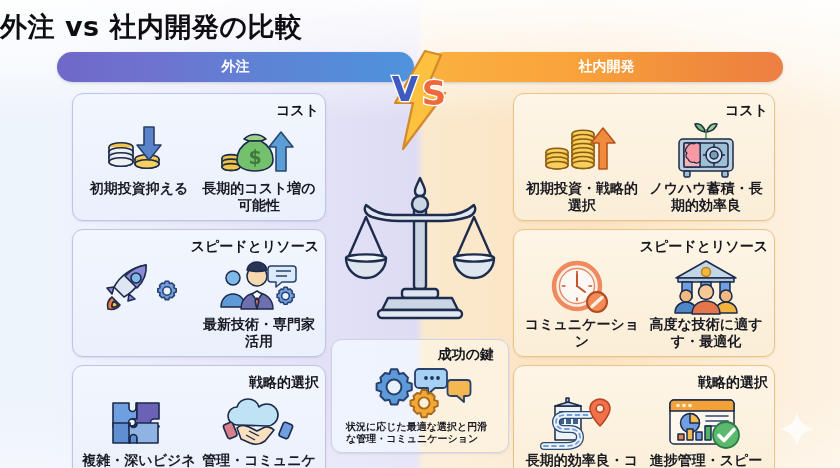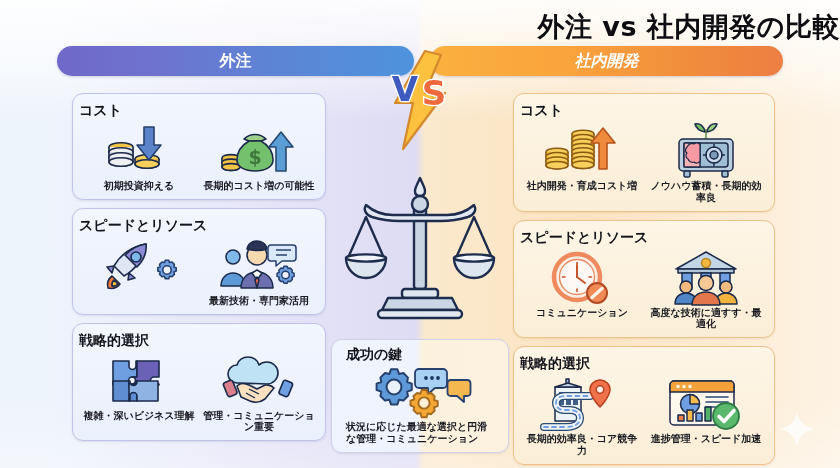--- a/index.html
+++ b/index.html
@@ -31,35 +31,35 @@
   }
   #wash-bottom {
     position: absolute; left: 0; bottom: 0; width: 840px; height: 70px;
     background: linear-gradient(0deg, rgba(255,255,255,.30) 0%, rgba(255,255,255,0) 100%);
     pointer-events: none;
   }
 
   
   #title {
     position: absolute; left: 0; top: 9px; width: 840px;
-    text-align: right;
+    text-align: left;
     font-size: 27px; font-weight: bold; color: #0d0d12;
     letter-spacing: .5px;
   }
 
   
   .pill {
-    position: absolute; top: 46px; height: 30px;
+    position: absolute; top: 52px; height: 30px;
     border-radius: 16px;
-    color: #ffffff; font-size: 16px; font-weight: bold;
+    color: #ffffff; font-size: 14px; font-weight: bold;
     display: flex; align-items: center; justify-content: center;
     box-shadow: 0 1px 3px rgba(40,40,90,.20);
   }
   #pill-left  { left: 57px;  width: 357px; background: linear-gradient(90deg,#6f68c8 0%, #6f72cf 25%, #5b86d6 65%, #4e93dd 100%); }
-  #pill-right { left: 430px; width: 353px; background: linear-gradient(90deg,#fbb03f 0%, #f9a33c 40%, #f08a3d 78%, #ec7f42 100%); font-style: italic; }
+  #pill-right { left: 430px; width: 353px; background: linear-gradient(90deg,#fbb03f 0%, #f9a33c 40%, #f08a3d 78%, #ec7f42 100%); }
 
   
   .col { position: absolute; }
   #col-left  { left: 72px;  top: 93px; width: 254px; }
   #col-right { left: 513px; top: 93px; width: 262px; }
 
   .card {
     position: relative;
     border-radius: 11px;
     margin-bottom: 8px;
@@ -70,31 +70,31 @@
     border: 1.2px solid #bfc3e8;
     box-shadow: 0 1px 2px rgba(70,70,130,.13);
   }
   .card-r {
     background: linear-gradient(180deg,#fdf5e6 0%, #fbeed7 100%);
     border: 1.2px solid #edc288;
     box-shadow: 0 1px 2px rgba(150,110,40,.13);
   }
 
   .card-title {
-    text-align: left;
+    text-align: right;
     font-size: 14px; font-weight: bold; color: #15151c;
     margin: 2px 0 2px;
   }
 
   .duo { display: flex; }
   .duo > .half { flex: 1 1 50%; display: flex; flex-direction: column; align-items: center; }
 
   .art { height: 58px; display: flex; align-items: center; justify-content: center; }
   .cap {
-    font-size: 10px; font-weight: bold; color: #1a1a22;
+    font-size: 14px; font-weight: bold; color: #1a1a22;
     text-align: center; line-height: 1.18; padding: 0 2px;
   }
 
   
   #col-center { position: absolute; left: 331px; top: 55px; width: 178px; }
 
   #vs-badge { position: absolute; left: 50%; top: 0px; transform: translateX(-50%); }
   #scale-art { position: absolute; left: 50%; top: 117px; transform: translateX(-50%); }
 
   #center-card {
@@ -350,21 +350,21 @@
                   <ellipse cx="43" cy="33" rx="11" ry="3.8"></ellipse>
                   <path d="M32 33v4.4c0 2.1 4.9 3.8 11 3.8s11-1.7 11-3.8V33" fill="#edb93b"></path>
                   <ellipse cx="43" cy="37.4" rx="11" ry="3.8"></ellipse>
                   <path d="M32 37.4v4.4c0 2.1 4.9 3.8 11 3.8s11-1.7 11-3.8v-4.4" fill="#edb93b"></path>
                   <ellipse cx="43" cy="41.8" rx="11" ry="3.8"></ellipse>
                 </g>
               </g>
               <path d="M65 46V20h-8l12-15 12 15h-8v26z" fill="#f08b3e" stroke="#b4561d" stroke-width="1.6" stroke-linejoin="round" transform="translate(-6,0)"></path>
             </svg>
           </div>
-          <div class="cap">社内開発・育成コスト増</div>
+          <div class="cap">初期投資・戦略的選択</div>
         </div>
         <div class="half">
           <div class="art">
             <svg width="78" height="56" viewBox="0 0 78 56">
               <g stroke="#1b2a4a" stroke-width="1.5" stroke-linejoin="round">
                 <path d="M39 16V6" fill="none" stroke="#5a8f43"></path>
                 <path d="M38 9c-5-1-9-4-10-8 5-1 9 2 10 8z" fill="#7cc06a"></path>
                 <path d="M40 9c5-1 9-4 10-8-5-1-9 2-10 8z" fill="#9ed07f"></path>
                 <rect x="12" y="16" width="54" height="32" rx="4" fill="#b9cfe0"></rect>
                 <rect x="17" y="20" width="44" height="24" rx="3" fill="#9fbed4"></rect>

